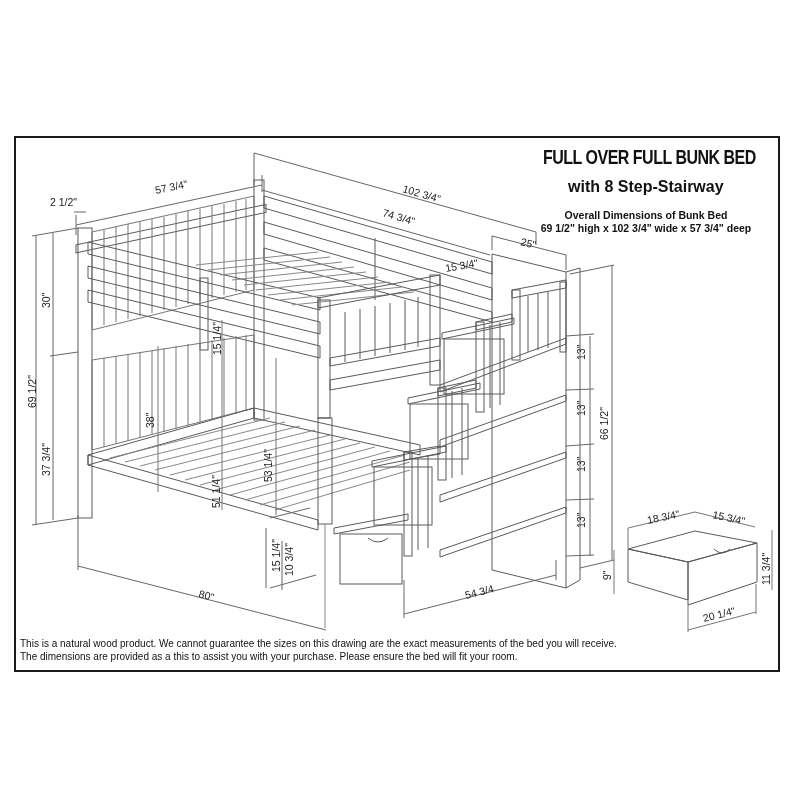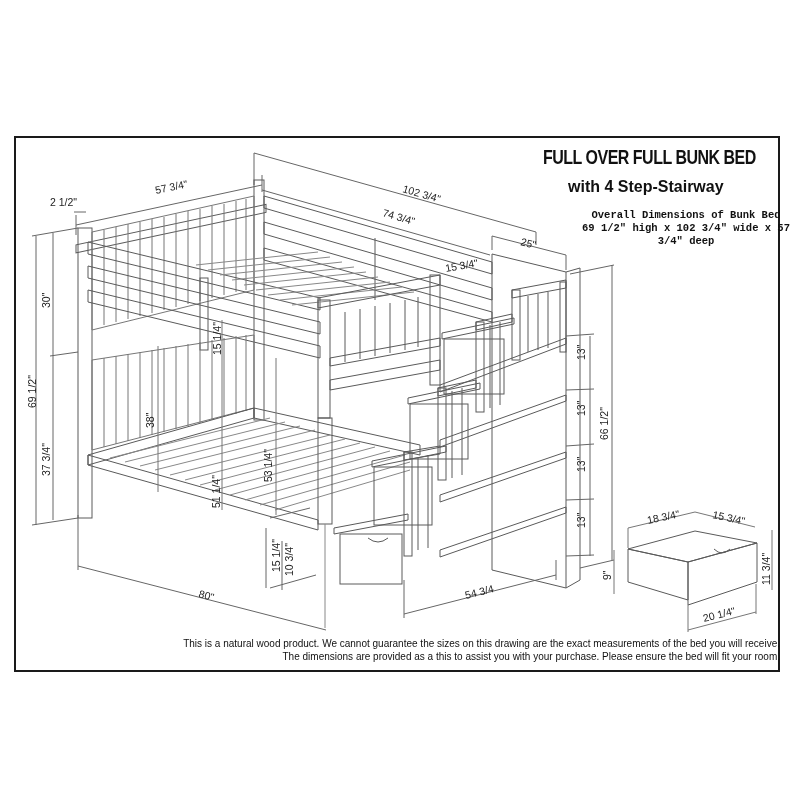--- a/index.html
+++ b/index.html
@@ -1,23 +1,23 @@
 <!DOCTYPE html>
 <html><head>
 <meta charset="utf-8">
 <style>
   html, body { margin: 0; padding: 0; background: #ffffff; }
   body { width: 800px; height: 800px; position: relative; overflow: hidden; font-family: "Liberation Sans", sans-serif; }
   .frame { position: absolute; left: 14px; top: 136px; width: 766px; height: 536px; border: 2px solid #1a1a1a; box-sizing: border-box; }
   svg.drawing { position: absolute; left: 0; top: 0; }
   .title { position: absolute; left: 543px; top: 146px; font-size: 19.5px; font-weight: bold; color: #111; letter-spacing: -0.6px; transform: scaleX(0.82); transform-origin: left top; white-space: nowrap; }
   .subtitle { position: absolute; left: 568px; top: 178px; font-size: 16px; font-weight: bold; color: #111; white-space: nowrap; }
-  .overall { position: absolute; left: 580px; top: 209px; width: 212px; font-size: 10.5px; font-weight: bold; color: #111; text-align: center; line-height: 13px; font-family: Liberation Mono, monospace; }
+  .overall { position: absolute; left: 540px; top: 209px; width: 212px; font-size: 10.5px; font-weight: bold; color: #111; text-align: center; line-height: 13px; }
   .dim { font-family: "Liberation Sans", sans-serif; font-size: 10.5px; fill: #222; }
-  .footer { position: absolute; left: 20px; top: 637px; width: 760px; text-align: right; font-size: 10px; color: #111; line-height: 13px; }
+  .footer { position: absolute; left: 20px; top: 637px; width: 760px; text-align: left; font-size: 10px; color: #111; line-height: 13px; }
 </style>
 </head>
 <body>
 
 <div class="frame"></div>
 
 <svg class="drawing" width="800" height="800" viewBox="0 0 800 800" fill="none" stroke="#5a5a5a" stroke-width="1">
 
   <g stroke="#666">
 
@@ -270,21 +270,21 @@
     <text class="dim" x="585" y="528" transform="rotate(-90 585 528)">13"</text>
     <text class="dim" x="648" y="524" transform="rotate(-12 648 524)">18 3/4"</text>
     <text class="dim" x="712" y="518" transform="rotate(12 712 518)">15 3/4"</text>
     <text class="dim" x="611" y="580" transform="rotate(-90 611 580)">9"</text>
     <text class="dim" x="770" y="585" transform="rotate(-90 770 585)">11 3/4"</text>
     <text class="dim" x="704" y="622" transform="rotate(-14 704 622)">20 1/4"</text>
   </g>
 </svg>
 
 <div class="title">FULL OVER FULL BUNK BED</div>
-<div class="subtitle">with 4 Step-Stairway</div>
+<div class="subtitle">with 8 Step-Stairway</div>
 <div class="overall">
   <div>Overall Dimensions of Bunk Bed</div>
   <div>69 1/2" high x 102 3/4" wide x 57 3/4" deep</div>
 </div>
 
 <div class="footer">
   <div>This is a natural wood product. We cannot guarantee the sizes on this drawing are the exact measurements of the bed you will receive.</div>
   <div>The dimensions are provided as a this to assist you with your purchase. Please ensure the bed will fit your room.</div>
 </div>
 

